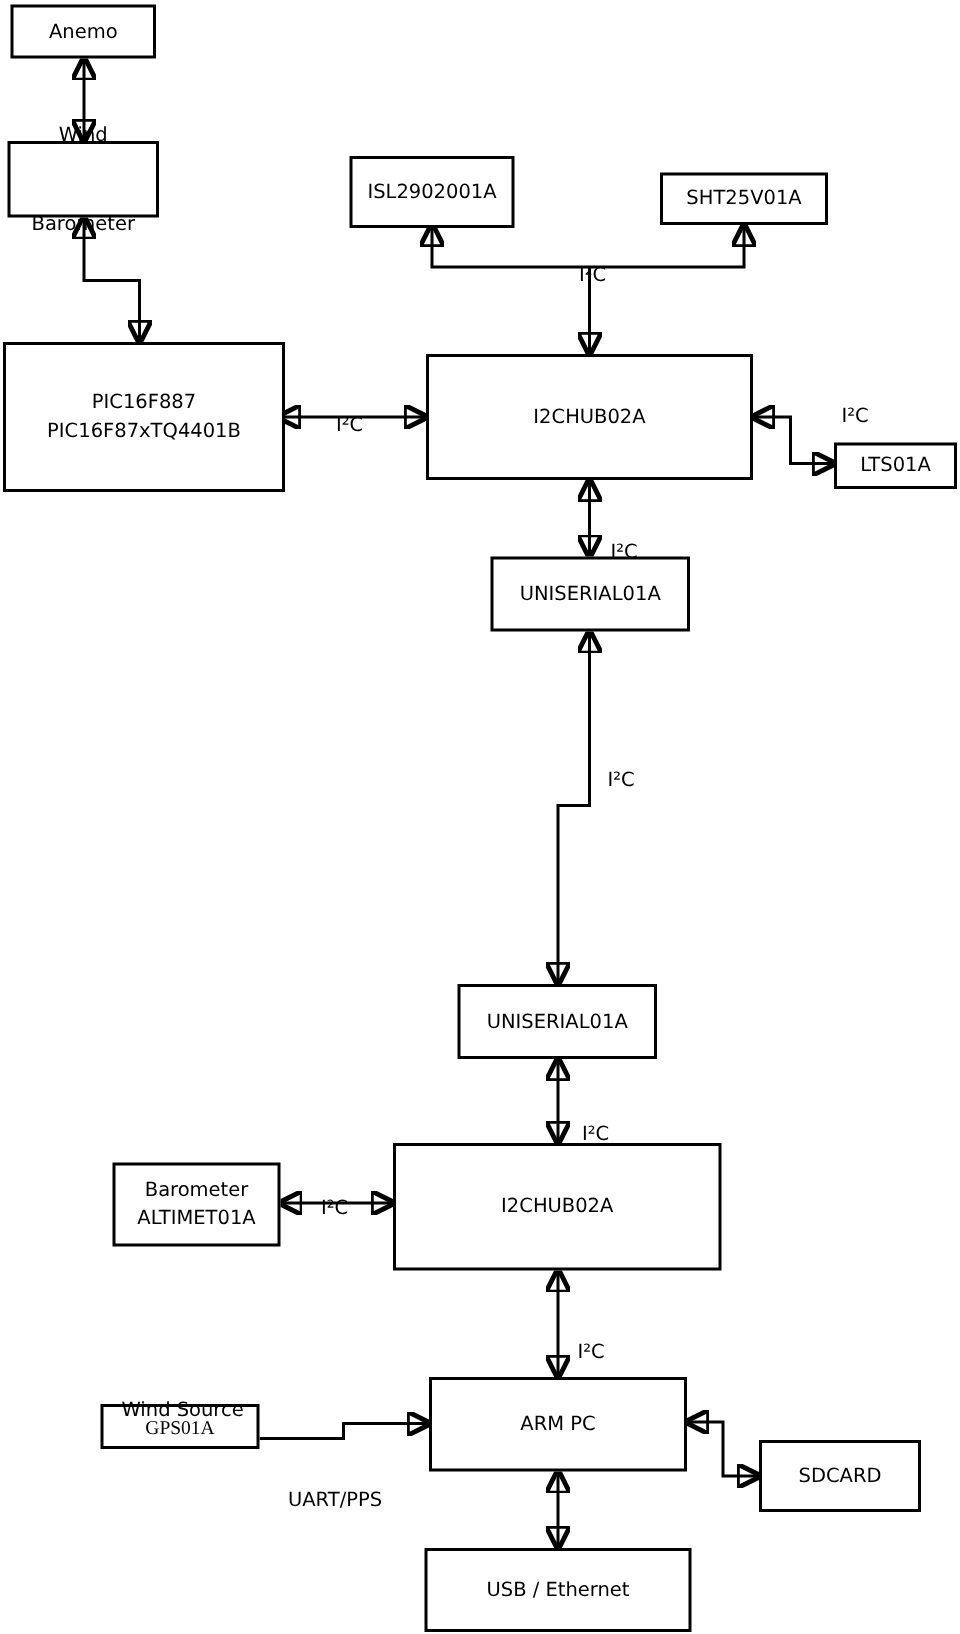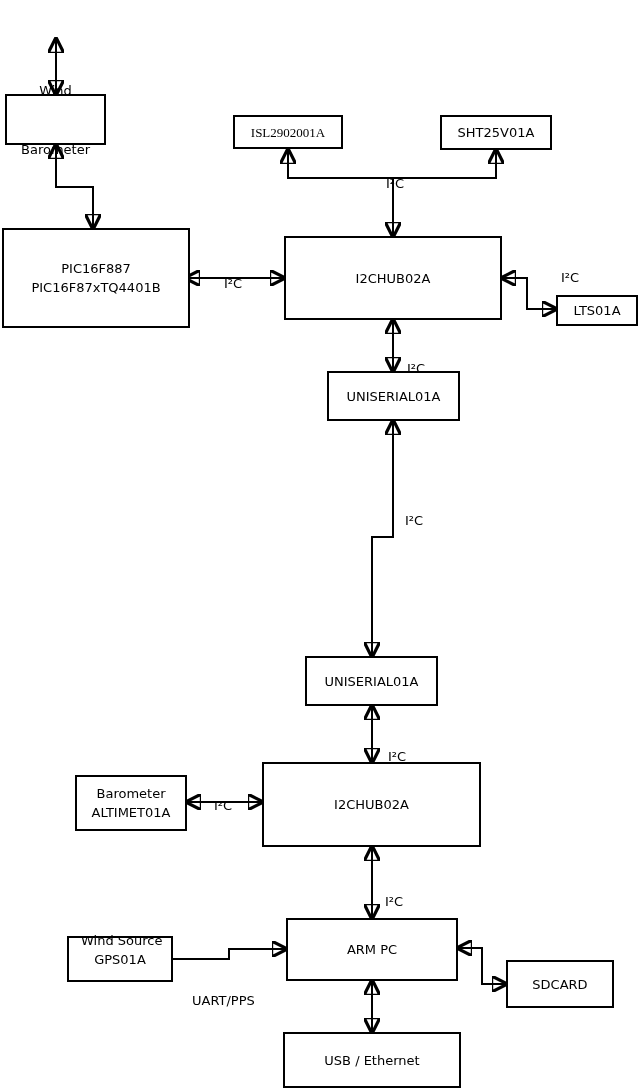--- a/index.html
+++ b/index.html
@@ -46,29 +46,29 @@
     position: absolute;
     font-size: 13px;
     line-height: 15px;
     white-space: nowrap;
     margin-top: 25px;
   }
   
   .b-anemo   { left: 7px;   top: 3px;    width: 97px;  height: 36px; }
   .b-wind    { left: 5px;   top: 94px;   width: 101px; height: 51px; gap: 40px; }
   .b-pic     { left: 2px;   top: 228px;  width: 188px; height: 100px; }
-  .b-isl     { left: 233px; top: 115px;  width: 110px; height: 34px; font-family: Liberation Serif, serif; }
+  .b-isl     { left: 233px; top: 104px;  width: 110px; height: 48px; }
   .b-sht     { left: 440px; top: 115px;  width: 112px; height: 35px; }
   .b-hub1    { left: 284px; top: 236px;  width: 218px; height: 84px; }
   .b-lts     { left: 556px; top: 295px;  width: 82px;  height: 31px; }
   .b-uni1    { left: 327px; top: 371px;  width: 133px; height: 50px; }
   .b-uni2    { left: 305px; top: 656px;  width: 133px; height: 50px; }
   .b-hub2    { left: 262px; top: 762px;  width: 219px; height: 85px; }
   .b-baro    { left: 75px;  top: 775px;  width: 112px; height: 56px; }
-  .b-gps     { left: 67px;  top: 936px;  width: 106px; height: 46px; }
+  .b-gps     { left: 67px;  top: 936px;  width: 106px; height: 30px; font-family: Liberation Serif, serif; }
   .b-armpc   { left: 286px; top: 918px;  width: 172px; height: 63px; text-align: center; }
   .b-sdcard  { left: 506px; top: 960px;  width: 108px; height: 48px; }
   .b-usb     { left: 283px; top: 1032px; width: 178px; height: 56px; }
   
   .l-i2c-pic-hub1   { left: 224px; top: 251px; }
   .l-i2c-sensors    { left: 386px; top: 151px; }
   .l-i2c-lts        { left: 561px; top: 245px; }
   .l-i2c-hub1-uni1  { left: 407px; top: 336px; }
   .l-i2c-uni-link   { left: 405px; top: 488px; }
   .l-i2c-uni2-hub2  { left: 388px; top: 724px; }
@@ -97,20 +97,23 @@
     <path d="M393,320 L393,371" marker-start="url(#arrow)" marker-end="url(#arrow)"></path>
     <path d="M393,421 L393,537 L372,537 L372,656" marker-start="url(#arrow)" marker-end="url(#arrow)"></path>
     <path d="M372,706 L372,762" marker-start="url(#arrow)" marker-end="url(#arrow)"></path>
     <path d="M187,802 L262,802" marker-start="url(#arrow)" marker-end="url(#arrow)"></path>
     <path d="M372,847 L372,918" marker-start="url(#arrow)" marker-end="url(#arrow)"></path>
     <path d="M173,959 L229,959 L229,949 L286,949" marker-end="url(#arrow)"></path>
     <path d="M458,948 L482,948 L482,984 L506,984" marker-start="url(#arrow)" marker-end="url(#arrow)"></path>
     <path d="M372,981 L372,1032" marker-start="url(#arrow)" marker-end="url(#arrow)"></path>
   </svg>
 
+  <div class="box b-anemo">
+    <span>Anemo</span>
+  </div>
 
   <div class="box b-wind">
     <span>Wind</span>
     <span>Barometer</span>
   </div>
 
   <div class="box b-pic">
     <span>PIC16F887</span>
     <span>PIC16F87xTQ4401B</span>
   </div>

